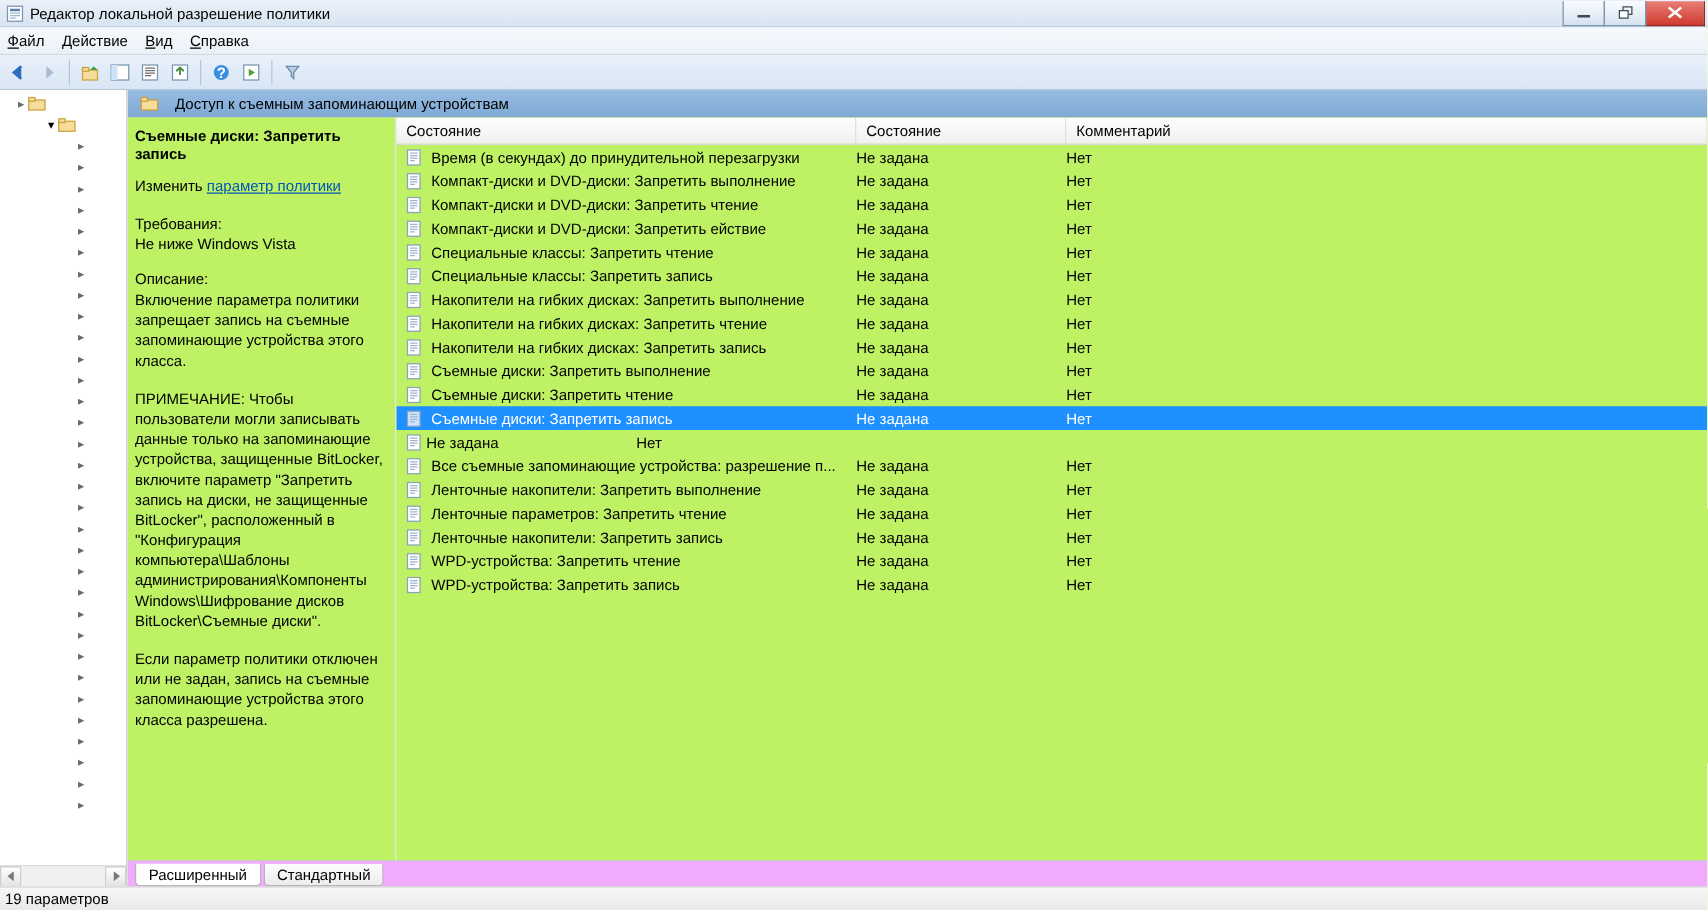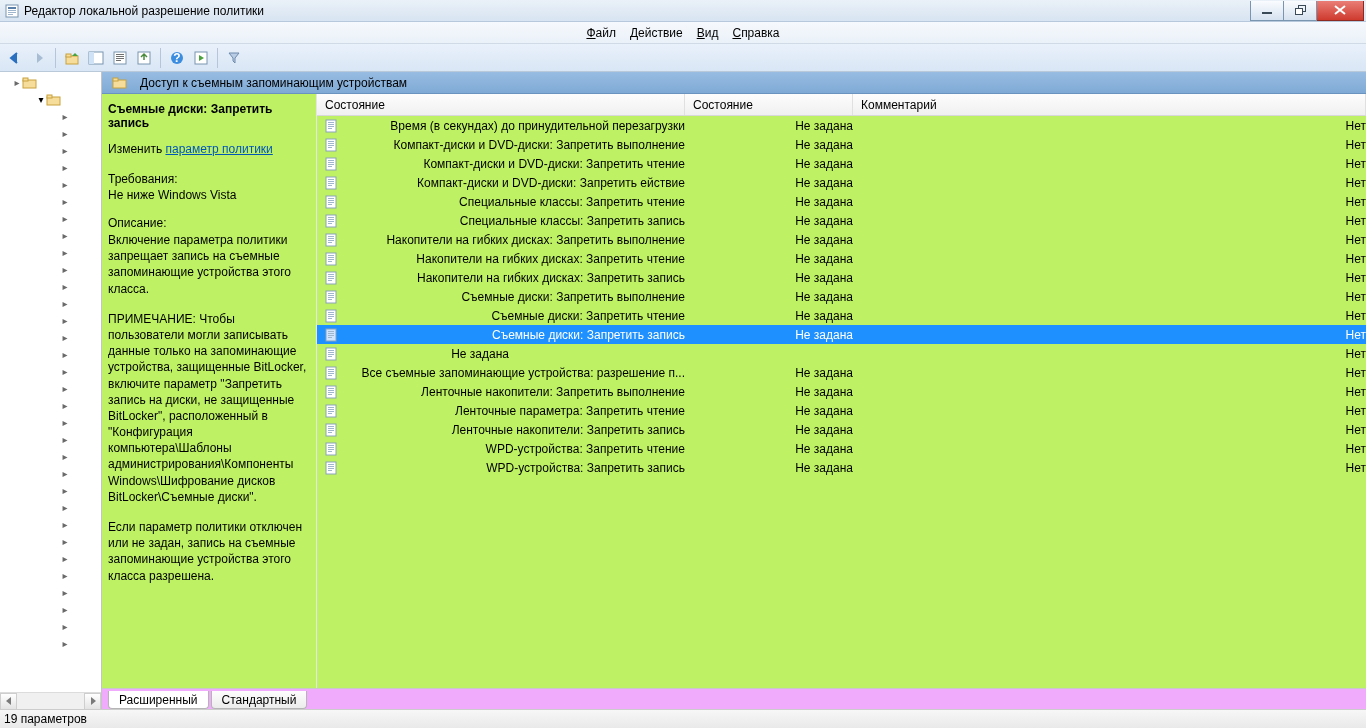--- a/index.html
+++ b/index.html
@@ -14,21 +14,21 @@
 .winbtn { width:34px; height:20px; display:flex; align-items:center; justify-content:center; border:1px solid #7a95b0; border-top:none; background:linear-gradient(#fafcff,#d6e2f0); margin-left:-1px; }
 .winbtn.min span { width:10px; height:2px; background:#3b4a57; margin-top:6px; }
 .winbtn.max { position:relative; }
 .winbtn.max .sq { position:absolute; width:8px; height:7px; border:1px solid #3b4a57; background:transparent; }
 .winbtn.max .sq.front { top:7px; left:11px; background:#fff; }
 .winbtn.max .sq.back { top:4px; left:14px; }
 .winbtn.close { background:linear-gradient(#e97e77,#cf3a2e); border-color:#8c2a22; color:#fff; width:48px; }
 .winbtn.close svg { stroke:#fff; }
 
 
-.menubar { height:22px; background:linear-gradient(#f6f9fd,#eaf1f8); display:flex; align-items:center; padding:0 6px; border-bottom:1px solid #d0dae6; gap:14px;justify-content:center;}
+.menubar { height:22px; background:linear-gradient(#f6f9fd,#eaf1f8); display:flex; align-items:center; padding:0 6px; border-bottom:1px solid #d0dae6; gap:14px;}
 .menubar .menuitem { color:#000; }
 .menubar .menuitem u { text-decoration:underline; }
 
 
 .toolbar { height:28px; background:linear-gradient(#e9f1fb,#d9e6f5); display:flex; align-items:center; padding:0 4px; border-bottom:1px solid #b9c9da; gap:2px;}
 .tbtn { width:22px; height:22px; display:flex; align-items:center; justify-content:center; border:1px solid transparent; border-radius:2px; }
 .tsep { width:1px; height:20px; background:#b6c6d8; margin:0 3px; }
 
 
 .main { display:flex; height: calc(728px - 22px - 22px - 28px - 19px); }
@@ -54,21 +54,21 @@
 .details .lbl { margin-bottom:2px;}
 .details .val { margin-bottom:14px;}
 .details .para { margin-bottom:14px; line-height:1.35;}
 
 .listwrap { flex:1 1 auto; display:flex; flex-direction:column; overflow:hidden;}
 .listhead { height:22px; display:flex; border-bottom:1px solid #d8d8d8; background:linear-gradient(#fdfdfd,#f0f0f0);}
 .lh { display:flex; align-items:center; padding-left:8px; border-right:1px solid #e0e0e0;}
 .lh.c1 { width:368px;}
 .lh.c2 { width:168px;}
 .lh.c3 { flex:1;}
-.list { flex:1 1 auto; overflow:auto;text-align:right;}
+.list { flex:1 1 auto; overflow:auto;}
 .row { display:flex; height:19px; align-items:center;}
 .row.sel { background:#1e90ff; color:#fff;}
 .row .ricon { width:20px; display:flex; align-items:center; justify-content:center; margin-left:4px;}
 .row .c1 { width:344px; padding-left:4px; white-space:nowrap; overflow:hidden; text-overflow:ellipsis;}
 .row .c2 { width:168px;}
 .row .c3 { flex:1;}
 .row.sel svg .page{ fill:#cfe5ff;}
 
 
 .ctabs { height:21px; display:flex; align-items:flex-end; border-top:1px solid #c9c9c9; padding-left:6px; background:#f0abfc;}
@@ -561,21 +561,21 @@
             <div class="row">
               <span class="ricon">
                 <svg width="14" height="14">
                   <rect class="page" x="2" y="1" width="10" height="12" fill="#fff" stroke="#8aa2bb"></rect>
                   <rect x="4" y="3" width="6" height="1" fill="#9eb5cc"></rect>
                   <rect x="4" y="5" width="6" height="1" fill="#9eb5cc"></rect>
                   <rect x="4" y="7" width="6" height="1" fill="#9eb5cc"></rect>
                   <rect x="4" y="9" width="4" height="1" fill="#9eb5cc"></rect>
                 </svg>
               </span>
-              <span class="c1">Ленточные параметра: Запретить чтение</span>
+              <span class="c1">Ленточные параметров: Запретить чтение</span>
               <span class="c2">Не задана</span>
               <span class="c3">Нет</span>
             </div>
             <div class="row">
               <span class="ricon">
                 <svg width="14" height="14">
                   <rect class="page" x="2" y="1" width="10" height="12" fill="#fff" stroke="#8aa2bb"></rect>
                   <rect x="4" y="3" width="6" height="1" fill="#9eb5cc"></rect>
                   <rect x="4" y="5" width="6" height="1" fill="#9eb5cc"></rect>
                   <rect x="4" y="7" width="6" height="1" fill="#9eb5cc"></rect>

